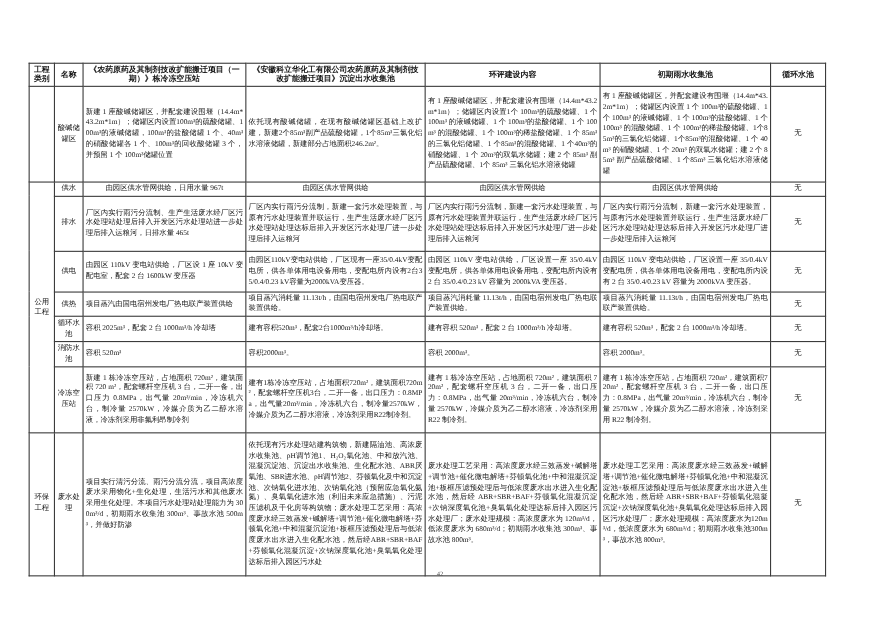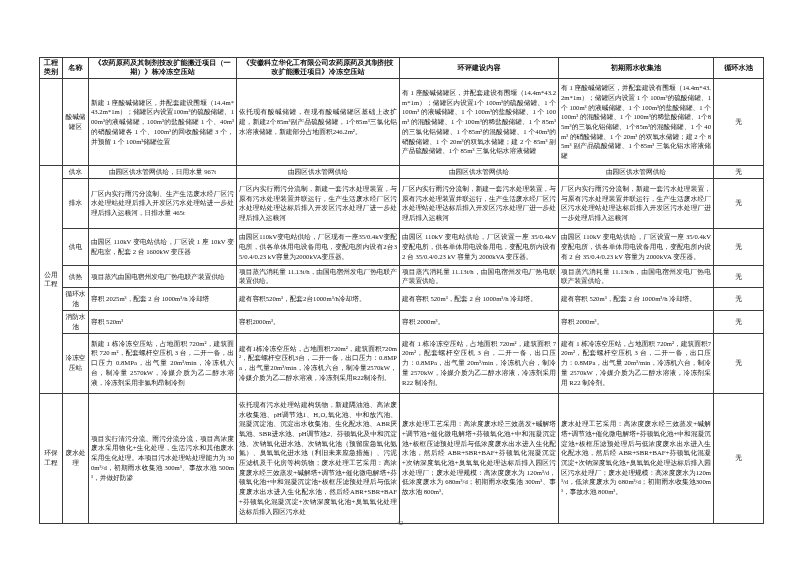--- a/index.html
+++ b/index.html
@@ -2,21 +2,21 @@
 <html><head>
 <meta charset="utf-8">
 <style>
   html,body{margin:0;padding:0;}
   body{
     width:800px;height:565px;background:#ffffff;
     font-family:"Liberation Serif","DejaVu Serif",serif;color:#141414;
   }
   .sheet{position:relative;width:800px;height:565px;background:#fff;overflow:hidden;}
   table.cmp{
-    position:absolute;left:39px;top:57px;width:724px;
+    position:absolute;left:26px;top:57px;width:724px;
     border-collapse:collapse;table-layout:fixed;
   }
   .cmp th,.cmp td{
     border:1px solid #3b3b3b;
     padding:1px 2px;
     font-size:6.7px;line-height:9.7px;
     vertical-align:middle;
     word-break:break-all;
     overflow:hidden;
   }
@@ -43,21 +43,21 @@
       <col style="width:163px">
         <col style="width:159px">
         <col style="width:155px">
       <col style="width:50px">
     </colgroup>
     <thead>
       <tr style="height:21px">
         <th>工程类别</th>
         <th>名称</th>
         <th>《农药原药及其制剂技改扩能搬迁项目（一期）》栋冷冻空压站</th>
-        <th>《安徽科立华化工有限公司农药原药及其制剂技改扩能搬迁项目》冷冻空压站</th>
+        <th>《安徽科立华化工有限公司农药原药及其制剂技改扩能搬迁项目》沉淀出水收集池</th>
         <th>环评建设内容</th>
         <th>初期雨水收集池</th>
         <th>循环水池</th>
       </tr>
     </thead>
     <tbody>
       <tr style="height:87px">
         <td class="cat"></td>
         <td class="nm">酸碱储罐区</td>
         <td class="txt">新建 1 座酸碱储罐区，并配套建设围堰（14.4m*43.2m*1m）；储罐区内设置100m³的硫酸储罐、100m³的液碱储罐，100m³的盐酸储罐 1 个、40m³的硝酸储罐各 1 个、100m³的回收酸储罐 3 个，并预留 1 个 100m³储罐位置</td>

